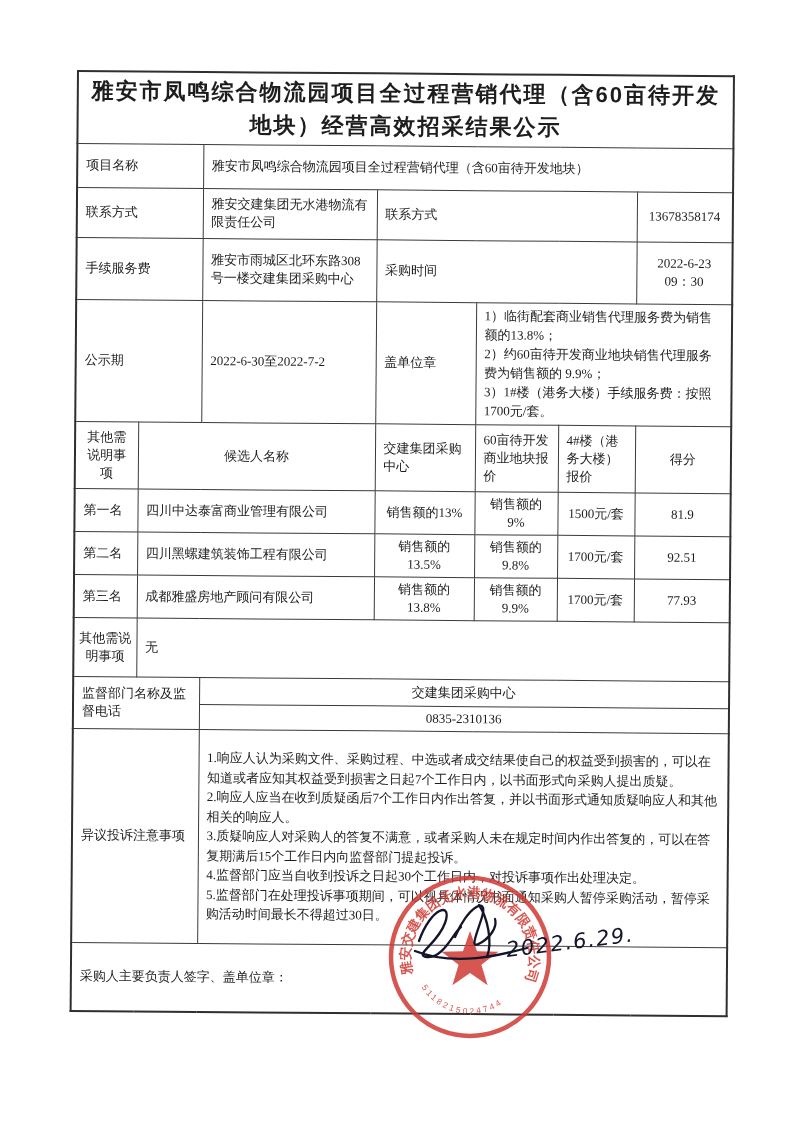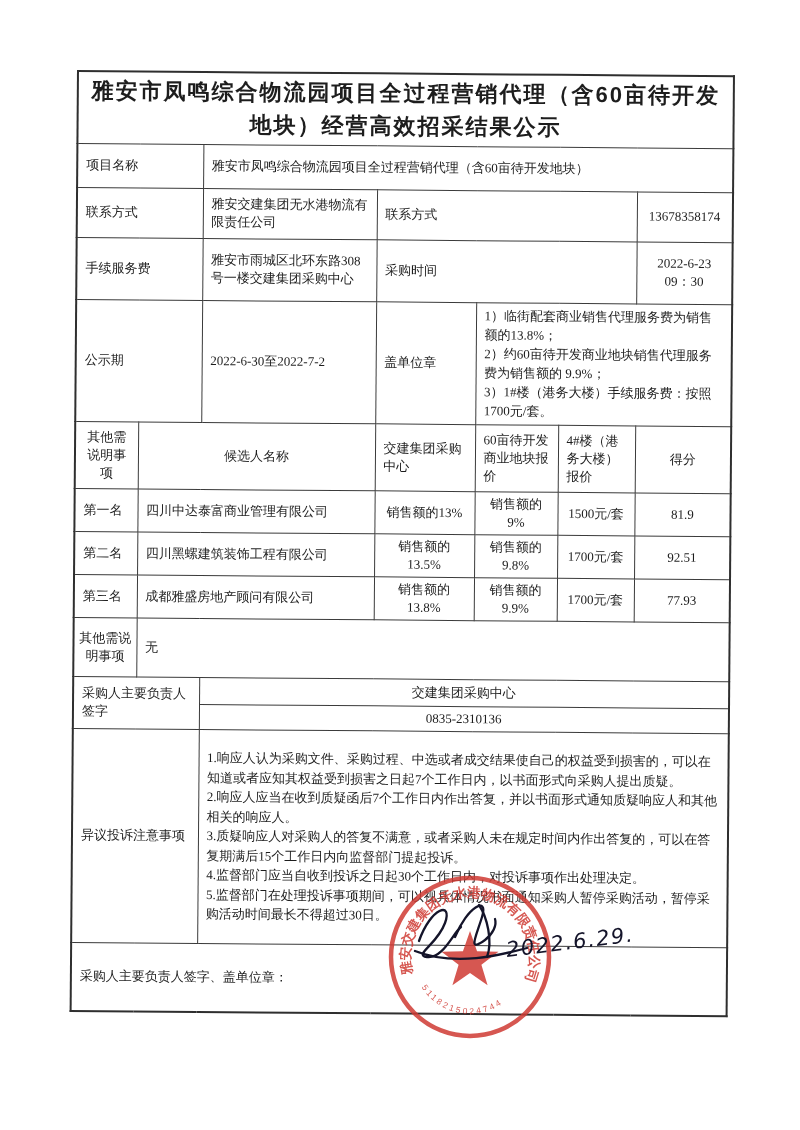--- a/index.html
+++ b/index.html
@@ -105,21 +105,21 @@
       <td class="c">1700元/套</td>
       <td class="c">77.93</td>
     </tr>
 
     <tr style="height:35px">
       <td class="c" style="padding:11px 4px">其他需说明事项</td>
       <td colspan="6" class="l">无</td>
     </tr>
 
     <tr style="height:27px">
-      <td colspan="2" rowspan="2" class="l">采购人主要负责人签字</td>
+      <td colspan="2" rowspan="2" class="l">监督部门名称及监督电话</td>
       <td colspan="5" class="c">交建集团采购中心</td>
     </tr>
     <tr style="height:23px">
       <td colspan="5" class="c">0835-2310136</td>
     </tr>
 
     <tr style="height:214px">
       <td colspan="2" class="l">异议投诉注意事项</td>
       <td colspan="5">
         <div class="notice-item">1.响应人认为采购文件、采购过程、中选或者成交结果使自己的权益受到损害的，可以在知道或者应知其权益受到损害之日起7个工作日内，以书面形式向采购人提出质疑。</div>

